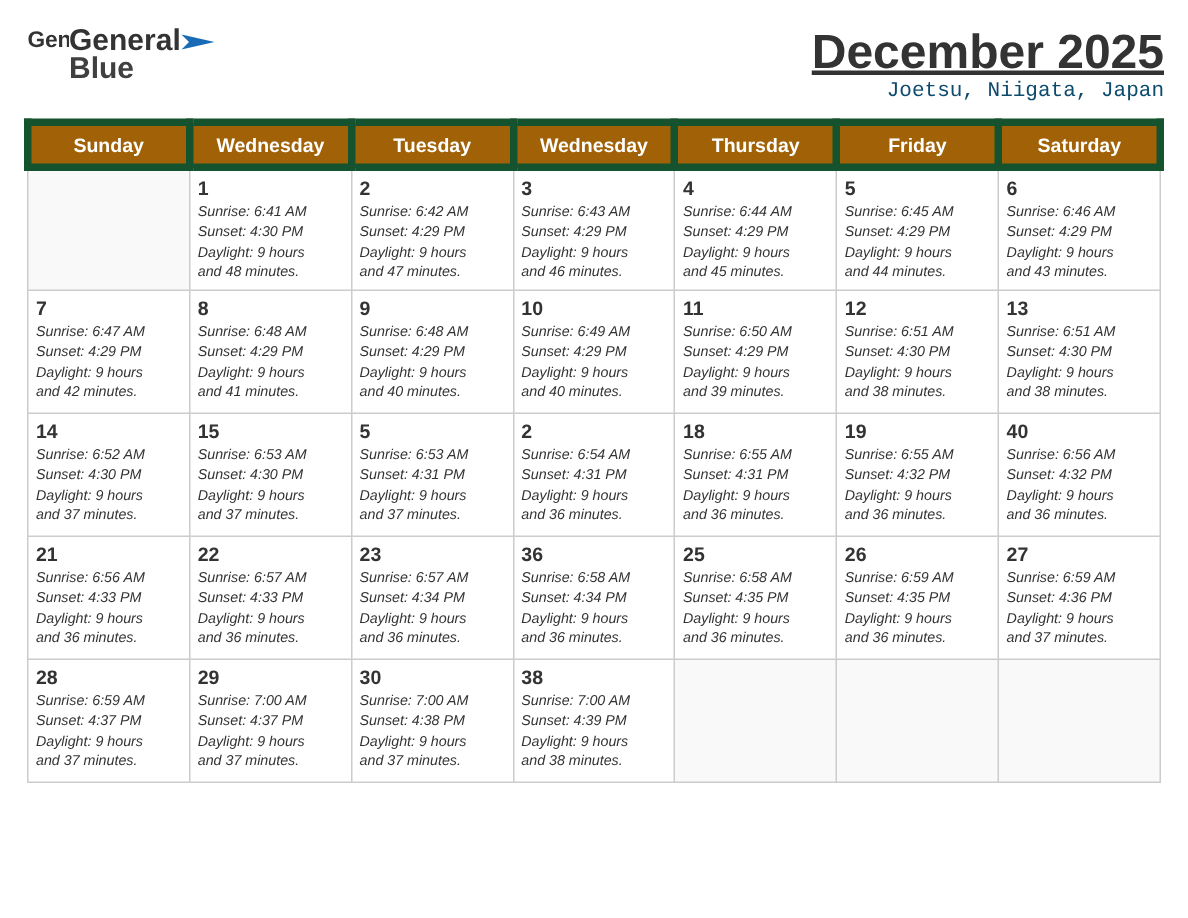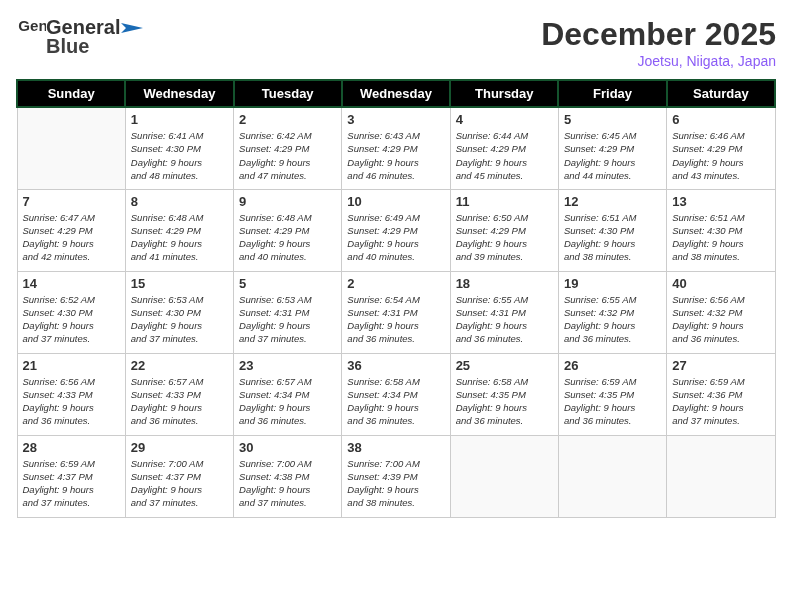--- a/index.html
+++ b/index.html
@@ -22,38 +22,40 @@
       align-items: flex-start;
       margin-bottom: 10px;
     }
     .title-section {
       text-align: right;
     }
     .month-title {
       font-size: 32px;
       font-weight: bold;
       color: #333;
+      text-decoration: underline;
     }
     .location {
       font-size: 14px;
-      color: #8b5cf6;
+      color: #0c4a6e;
+      font-family: Liberation Mono, monospace;
     }
     .calendar {
       width: 100%;
       border-collapse: collapse;
       border: 1px solid #ccc;
     }
     .calendar th {
-      background-color: #000000;
+      background-color: #a16207;
       color: #fff;
       text-align: center;
       padding: 5px 4px;
       font-size: 13px;
       font-weight: bold;
-      border: 2px solid #14532d;
+      border: 5px solid #14532d;
     }
     .calendar td {
       border: 1px solid #ccc;
       vertical-align: top;
       padding: 4px 5px;
       width: calc(100% / 7);
       min-height: 70px;
       height: 82px;
     }
     .day-number {

